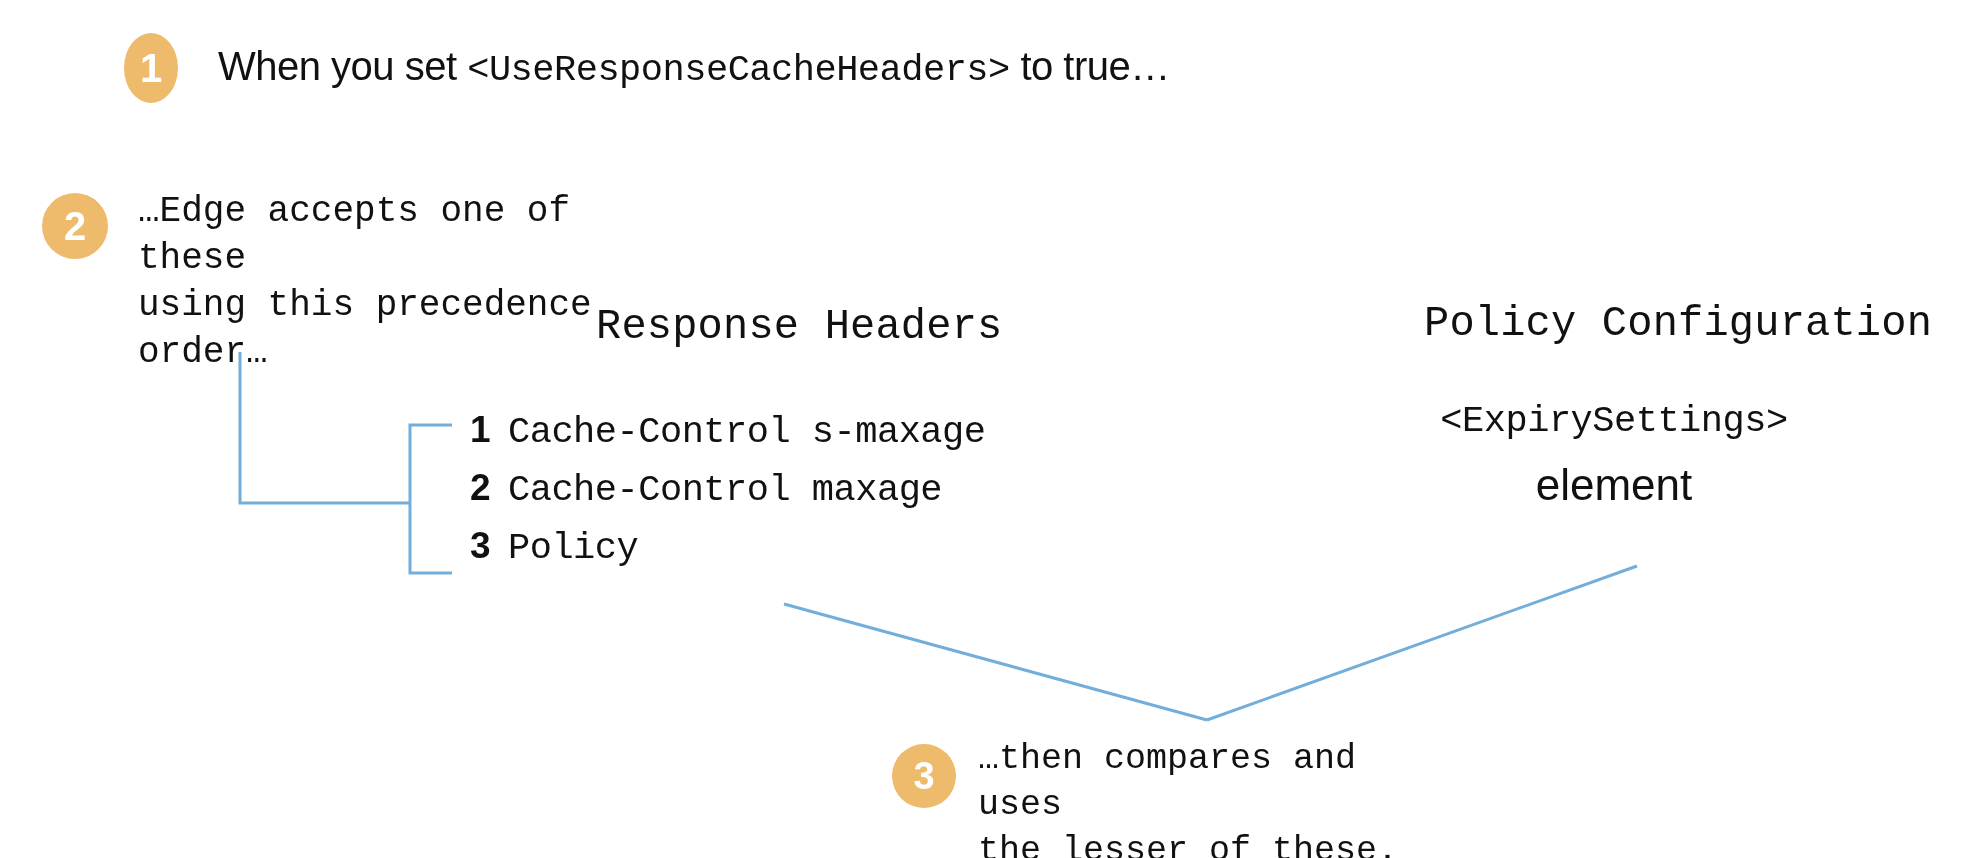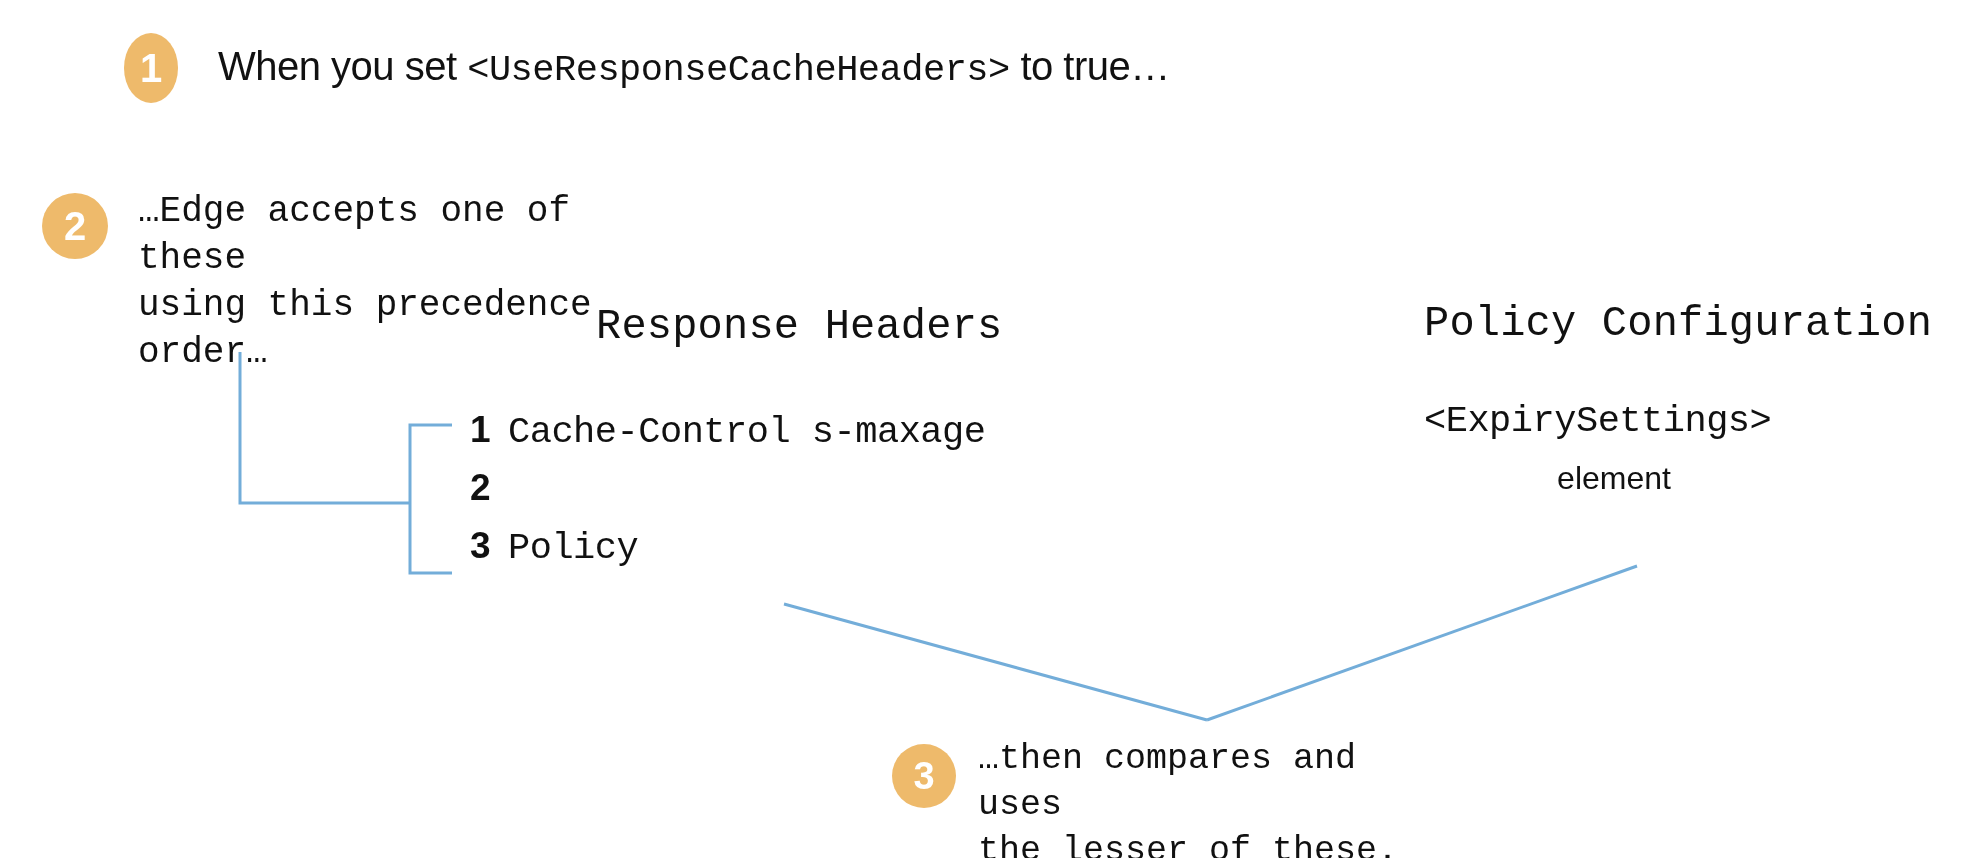--- a/index.html
+++ b/index.html
@@ -126,31 +126,32 @@
     letter-spacing: -0.5px;
   }
   #list-row-0 { top: 409px; }
   #list-row-1 { top: 467px; }
   #list-row-2 { top: 525px; }
 
   #policy-element-mono {
     left: 1424px;
     top: 400px;
     width: 380px;
+    text-align: center;
     font-family: "Liberation Mono", monospace;
     font-size: 37px;
     letter-spacing: -0.5px;
   }
   #policy-element-word {
     left: 1424px;
     top: 460px;
     width: 380px;
     text-align: center;
     font-family: "Liberation Sans", sans-serif;
-    font-size: 32px;
+    font-size: 44px;
   }
   #step3-text {
     left: 978px;
     top: 736px;
     width: 470px;
     text-align: left;
     font-size: 35px;
     line-height: 46px;
     white-space: pre-line;
   }
@@ -185,20 +186,21 @@
 order…</div>
 
   <div class="txt" id="col-left-title">Response Headers</div>
 
   <div class="list-row" id="list-row-0">
     <span class="num">1</span>
     <span class="label">Cache-Control s-maxage</span>
   </div>
   <div class="list-row" id="list-row-1">
     <span class="num">2</span>
+    <span class="label">Cache-Control maxage</span>
   </div>
   <div class="list-row" id="list-row-2">
     <span class="num">3</span>
     <span class="label">Policy</span>
   </div>
 
   <div class="txt" id="col-right-title">Policy Configuration</div>
   <div class="txt" id="policy-element-mono">&lt;ExpirySettings&gt;</div>
   <div class="txt" id="policy-element-word">element</div>
 

